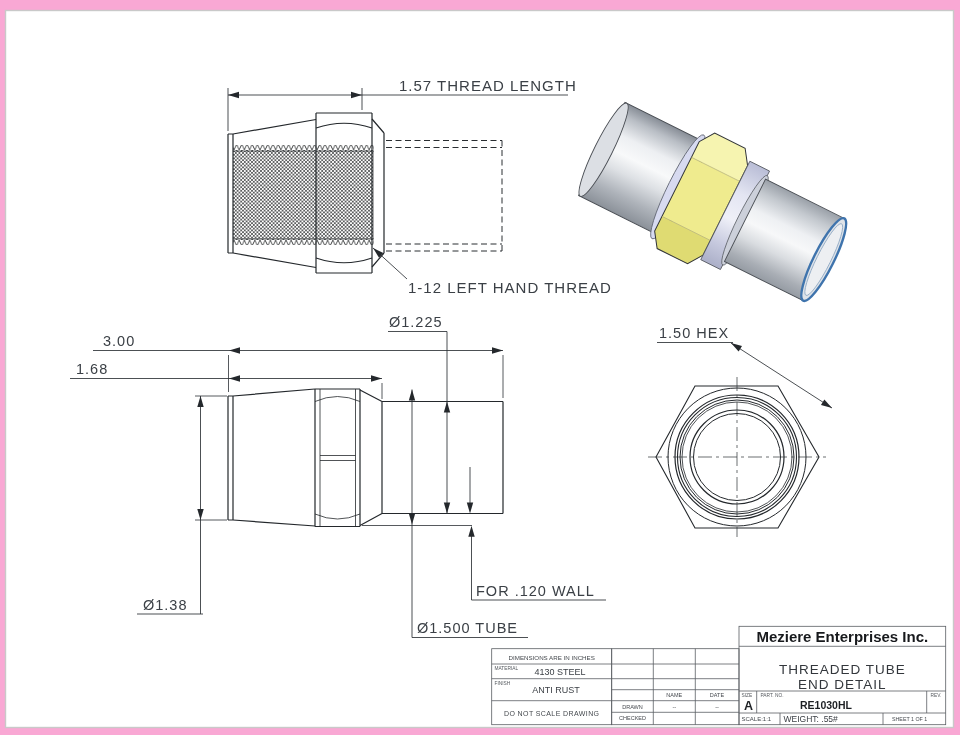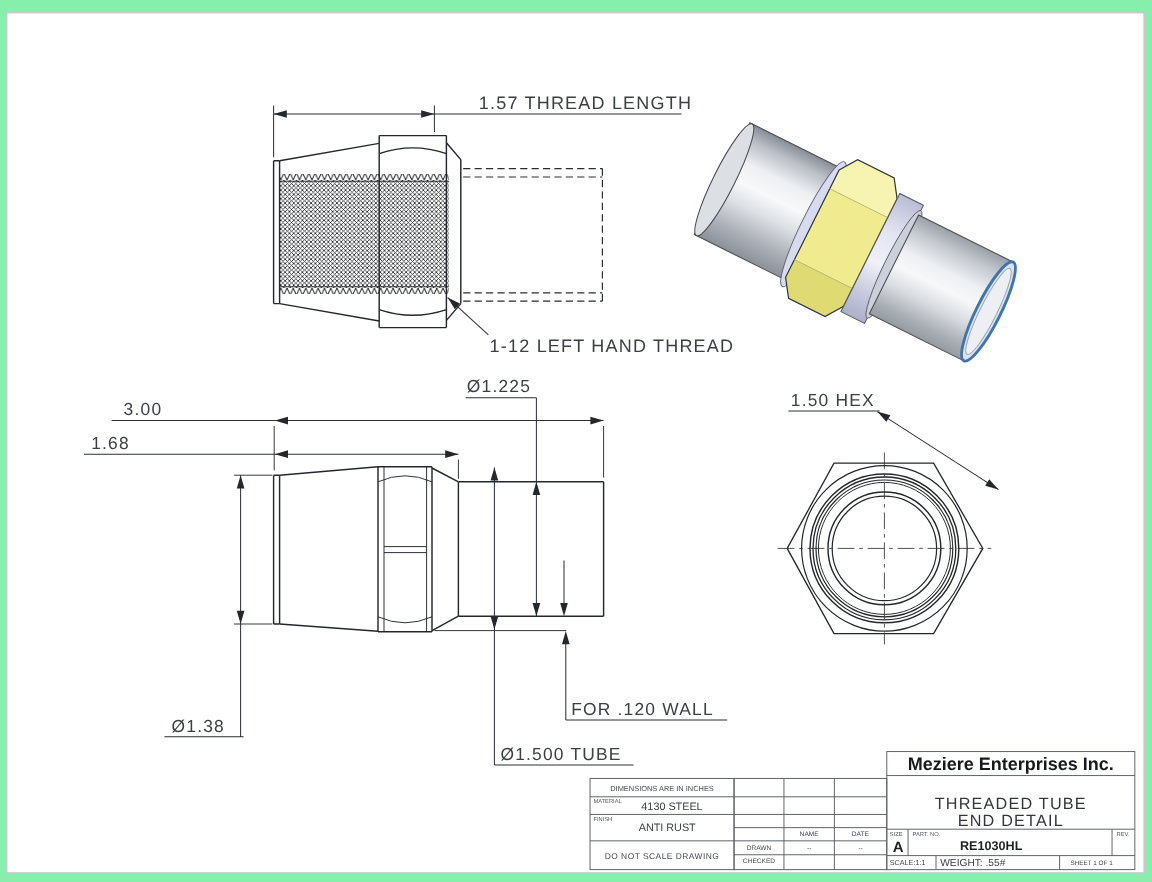--- a/index.html
+++ b/index.html
@@ -1,16 +1,16 @@
 <!DOCTYPE html>
 <html><head>
 <meta charset="utf-8">
 <style>
   html,body{margin:0;padding:0;background:#ffffff;}
-  #page{position:relative;width:960px;height:735px;background:#86efac;overflow:hidden;
+  #page{position:relative;width:960px;height:735px;background:#f9a8d4;overflow:hidden;
         font-family:"Liberation Sans", sans-serif;}
   svg{display:block;}
   text{fill:#3b4046;}
   .dim-text{font-size:14.5px;letter-spacing:1px;}
   .dim-text-lg{font-size:15px;letter-spacing:1px;}
   .tb-tiny{font-size:4.8px;fill:#55595e;}
   .tb-small{font-size:5.5px;fill:#45494e;}
   .tb-note{font-size:6.2px;fill:#45494e;}
   .tb-note2{font-size:7px;fill:#45494e;letter-spacing:.4px;}
   .tb-val{font-size:9px;fill:#3c4046;}

